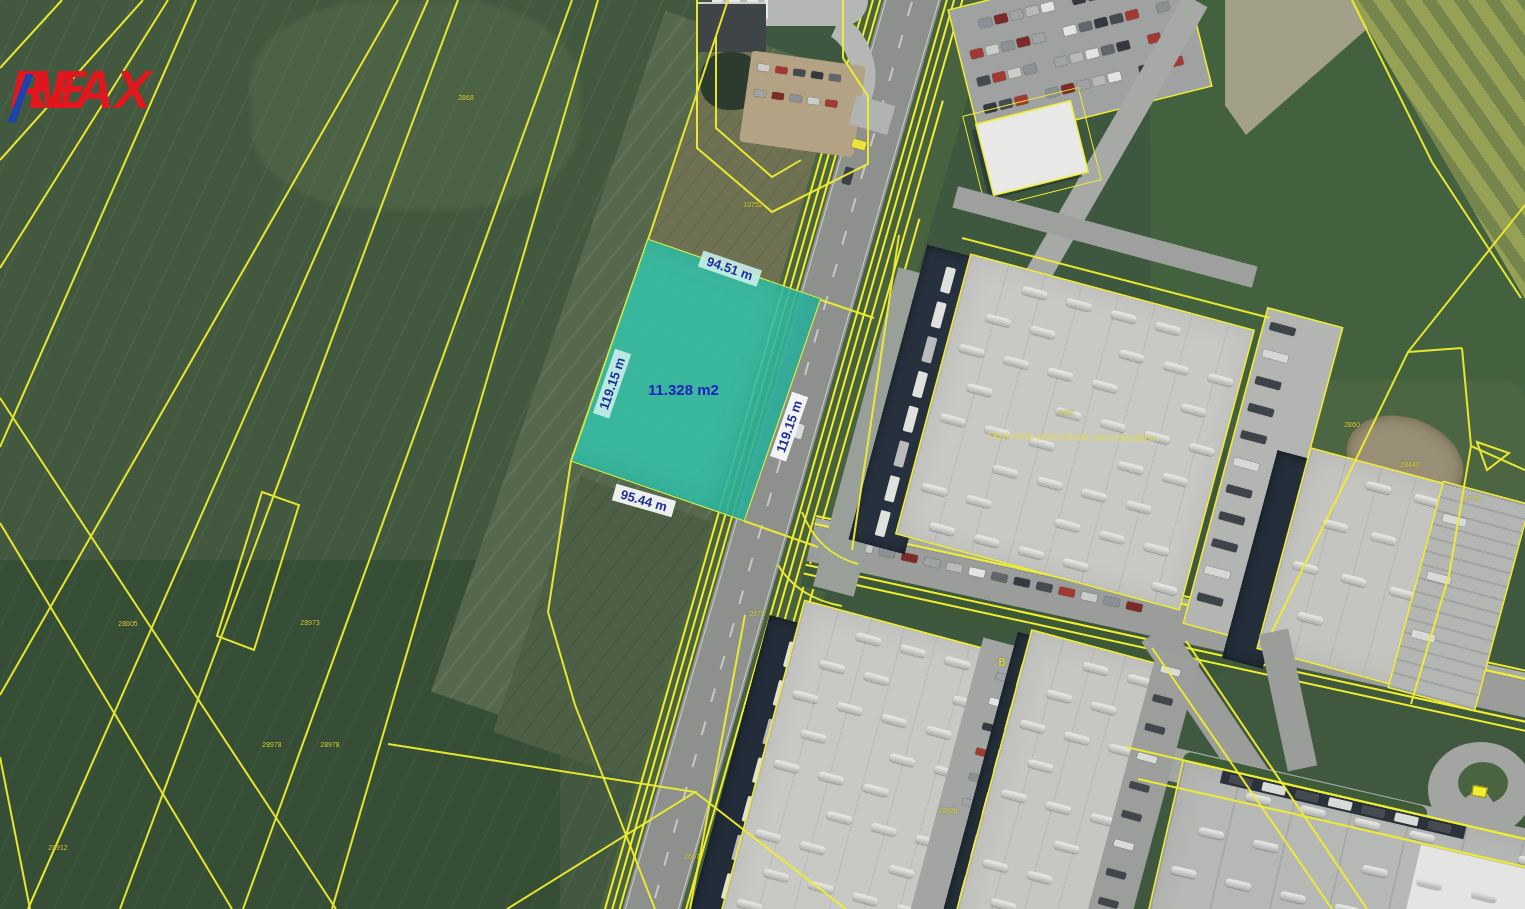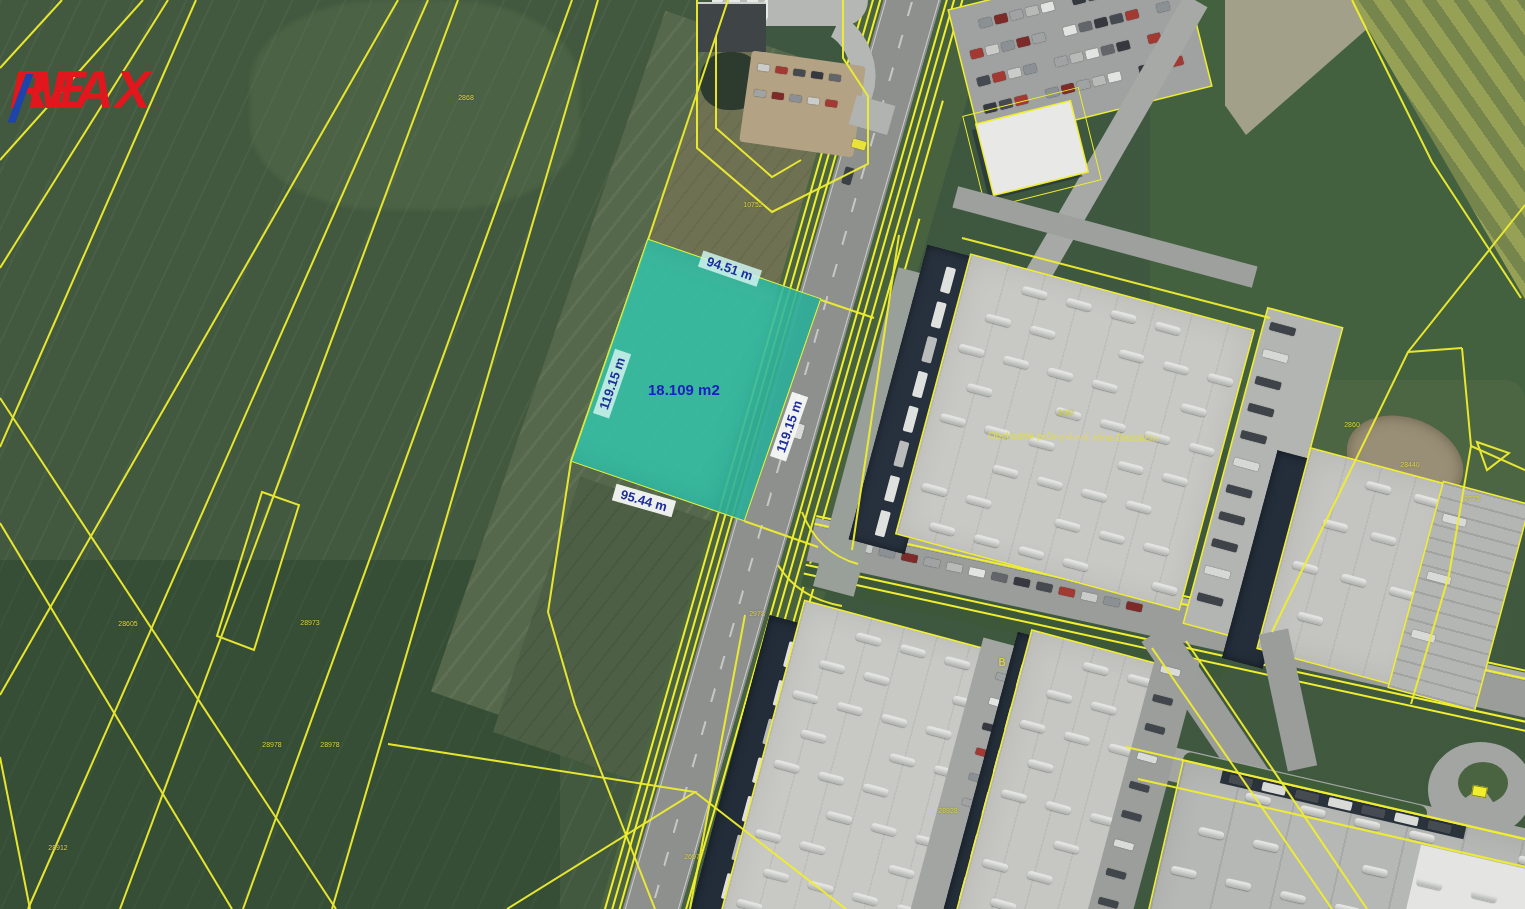--- a/index.html
+++ b/index.html
@@ -403,21 +403,21 @@
   </svg>
 
   <div id="parcel" style="left:604px;top:262px;width:184px;height:236px;transform:rotate(19deg);
               background:var(--teal);border:1.5px solid var(--cad);
               box-shadow:inset -30px 0 25px rgba(20,120,110,0.25);"></div>
 
   <div class="dimlabel bg-cyan" style="left:699px;top:260px;transform:rotate(19deg);">94.51 m</div>
   <div class="dimlabel bg-cyan" style="left:578px;top:375px;transform:rotate(-71deg);">119.15 m</div>
   <div class="dimlabel bg-white" style="left:755px;top:418px;transform:rotate(-71deg);">119.15 m</div>
   <div class="dimlabel bg-white" style="left:613px;top:492px;transform:rotate(16deg);">95.44 m</div>
-  <div class="arealabel" style="left:648px;top:381px;">18.109 m2</div>
+  <div class="arealabel" style="left:648px;top:381px;">11.328 m2</div>
 
   <div class="zonelabel" style="left:988px;top:431px;transform:rotate(1deg);">Obchodně průmyslová zóna Bezděčín</div>
 
   <div id="pnums" style="left:0;top:0;width:100%;height:100%;pointer-events:none;">
       <div class="pnum" style="position: absolute; left: 466px; top: 97px;">2868</div>
       <div class="pnum" style="position: absolute; left: 753px; top: 204px;">10752</div>
       <div class="pnum" style="position: absolute; left: 128px; top: 623px;">28605</div>
       <div class="pnum" style="position: absolute; left: 310px; top: 622px;">28973</div>
       <div class="pnum" style="position: absolute; left: 272px; top: 744px;">28978</div>
       <div class="pnum" style="position: absolute; left: 330px; top: 744px;">28978</div>

